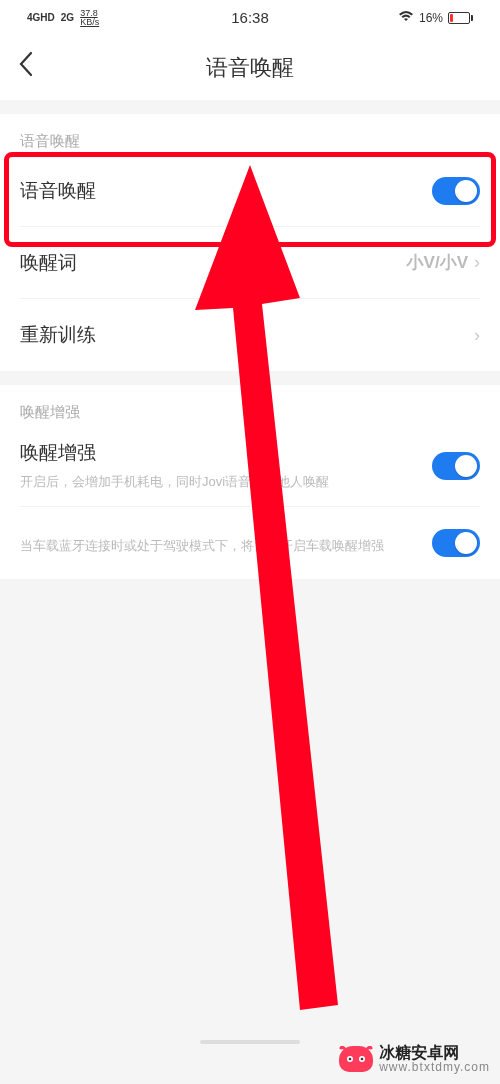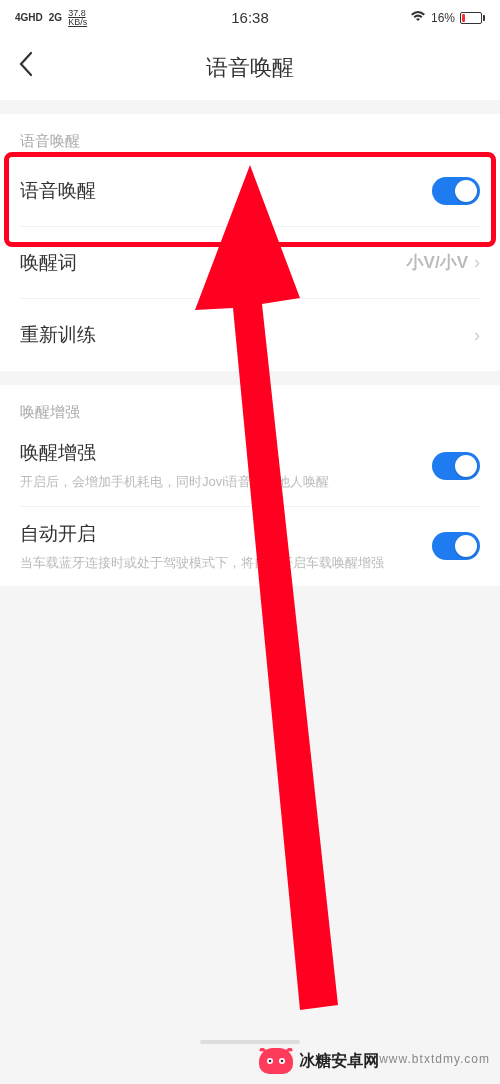--- a/index.html
+++ b/index.html
@@ -12,21 +12,21 @@
       overflow: hidden;
     }
     
     
     .status-bar {
       height: 35px;
       background: #fff;
       display: flex;
       align-items: center;
       justify-content: space-between;
-      padding: 0 15px;
+      padding: 0 27px;
       font-size: 12px;
       color: #333;
     }
     .status-left { display: flex; align-items: center; gap: 6px; }
     .status-right { display: flex; align-items: center; gap: 5px; }
     .signal { font-size: 10px; font-weight: bold; }
     .kbs { font-size: 9px; line-height: 1; text-decoration: underline; }
     .time { font-size: 15px; position: absolute; left: 50%; transform: translateX(-50%); }
     .wifi-icon { display: inline-block; }
     .battery-icon { display: inline-flex; align-items: center; }
@@ -101,21 +101,21 @@
     .watermark {
       position: absolute;
       right: 10px; bottom: 10px;
       display: flex; align-items: center; gap: 6px;
       z-index: 20;
     }
     .wm-mascot {
       width: 34px; height: 26px; background: #ff3b5c;
       border-radius: 14px 14px 10px 10px; position: relative;
     }
-    .wm-text { display: flex; flex-direction: row; line-height: 1.05; }
+    .wm-text { display: flex; flex-direction: column; line-height: 1.05; }
     .wm-cn { font-size: 16px; font-weight: bold; color: #222; }
     .wm-en { font-size: 12px; color: #888; letter-spacing: 1px; }
     
     .bottom-area { position: absolute; bottom: 40px; width: 100%; display:flex; justify-content:center;}
     .home-ind { width: 100px; height: 4px; background: #ddd; border-radius: 2px; }
   </style>
 </head>
 <body>
 
 <div class="status-bar">
@@ -197,21 +197,20 @@
       <div class="row-title">唤醒增强</div>
       <div class="row-desc">开启后，会增加手机耗电，同时Jovi语音可被他人唤醒</div>
     </div>
     <div class="toggle">
         <div class="toggle-knob"></div>
       </div>
   </div>
 
   <div class="row">
     <div class="row-main">
-      <div class="row-title">自动开启</div>
       <div class="row-desc">当车载蓝牙连接时或处于驾驶模式下，将自动开启车载唤醒增强</div>
     </div>
     <div class="toggle">
         <div class="toggle-knob"></div>
       </div>
   </div>
 </div>
 
 <div class="highlight-box"></div>
 

